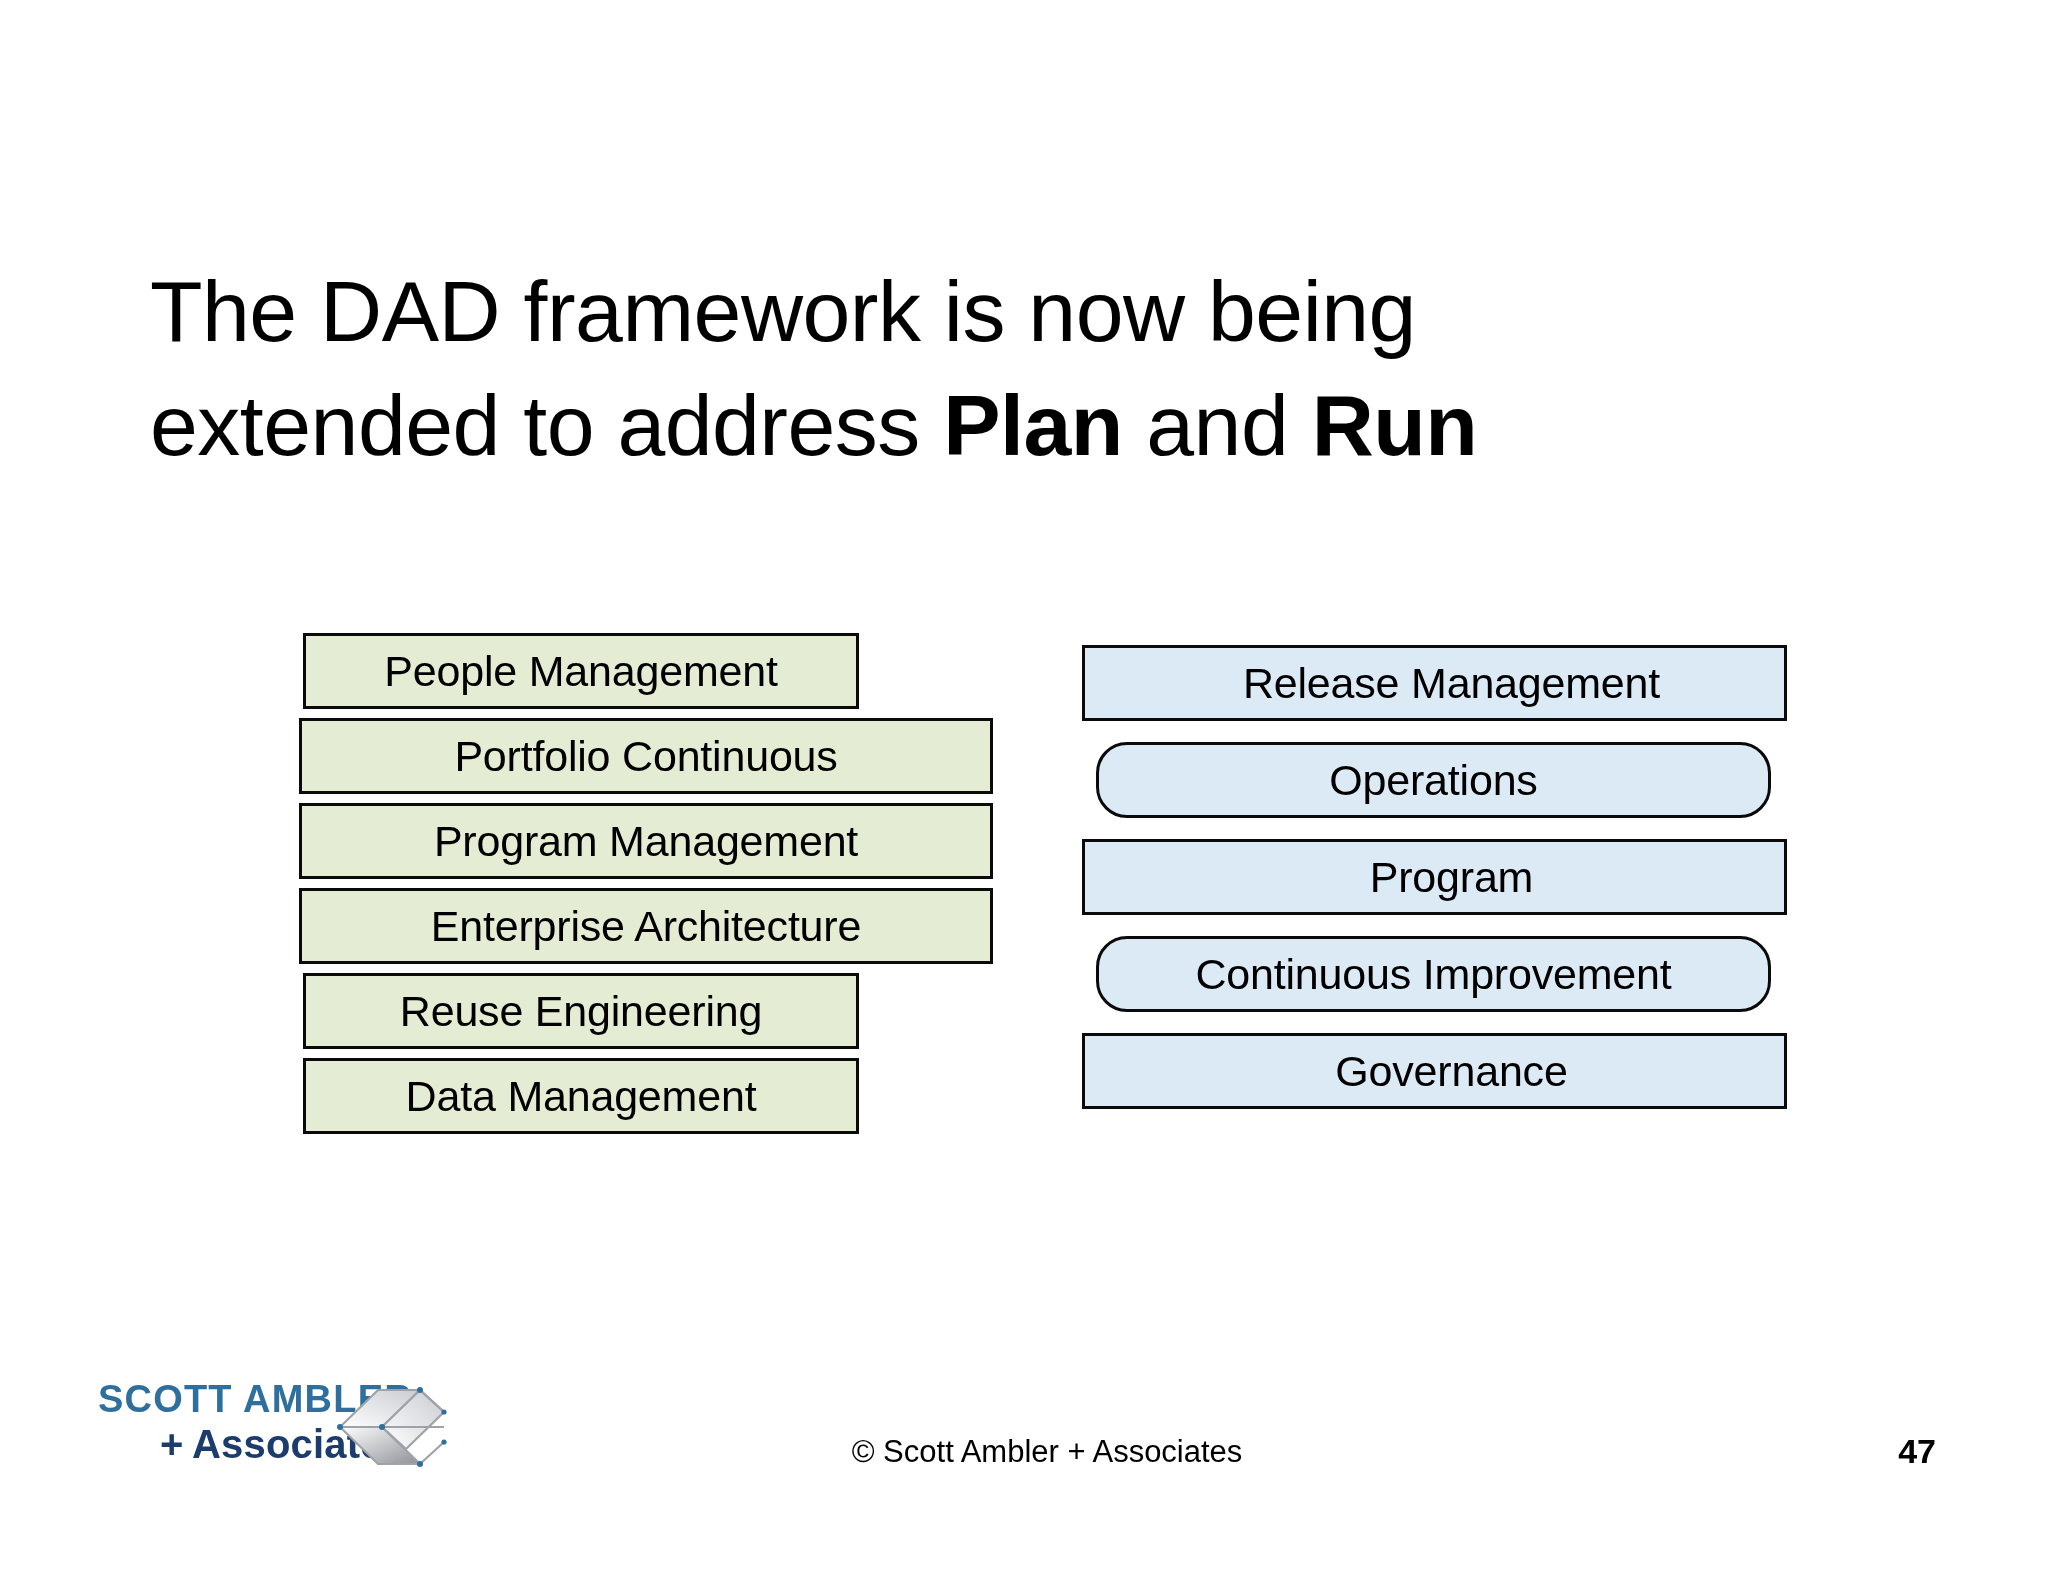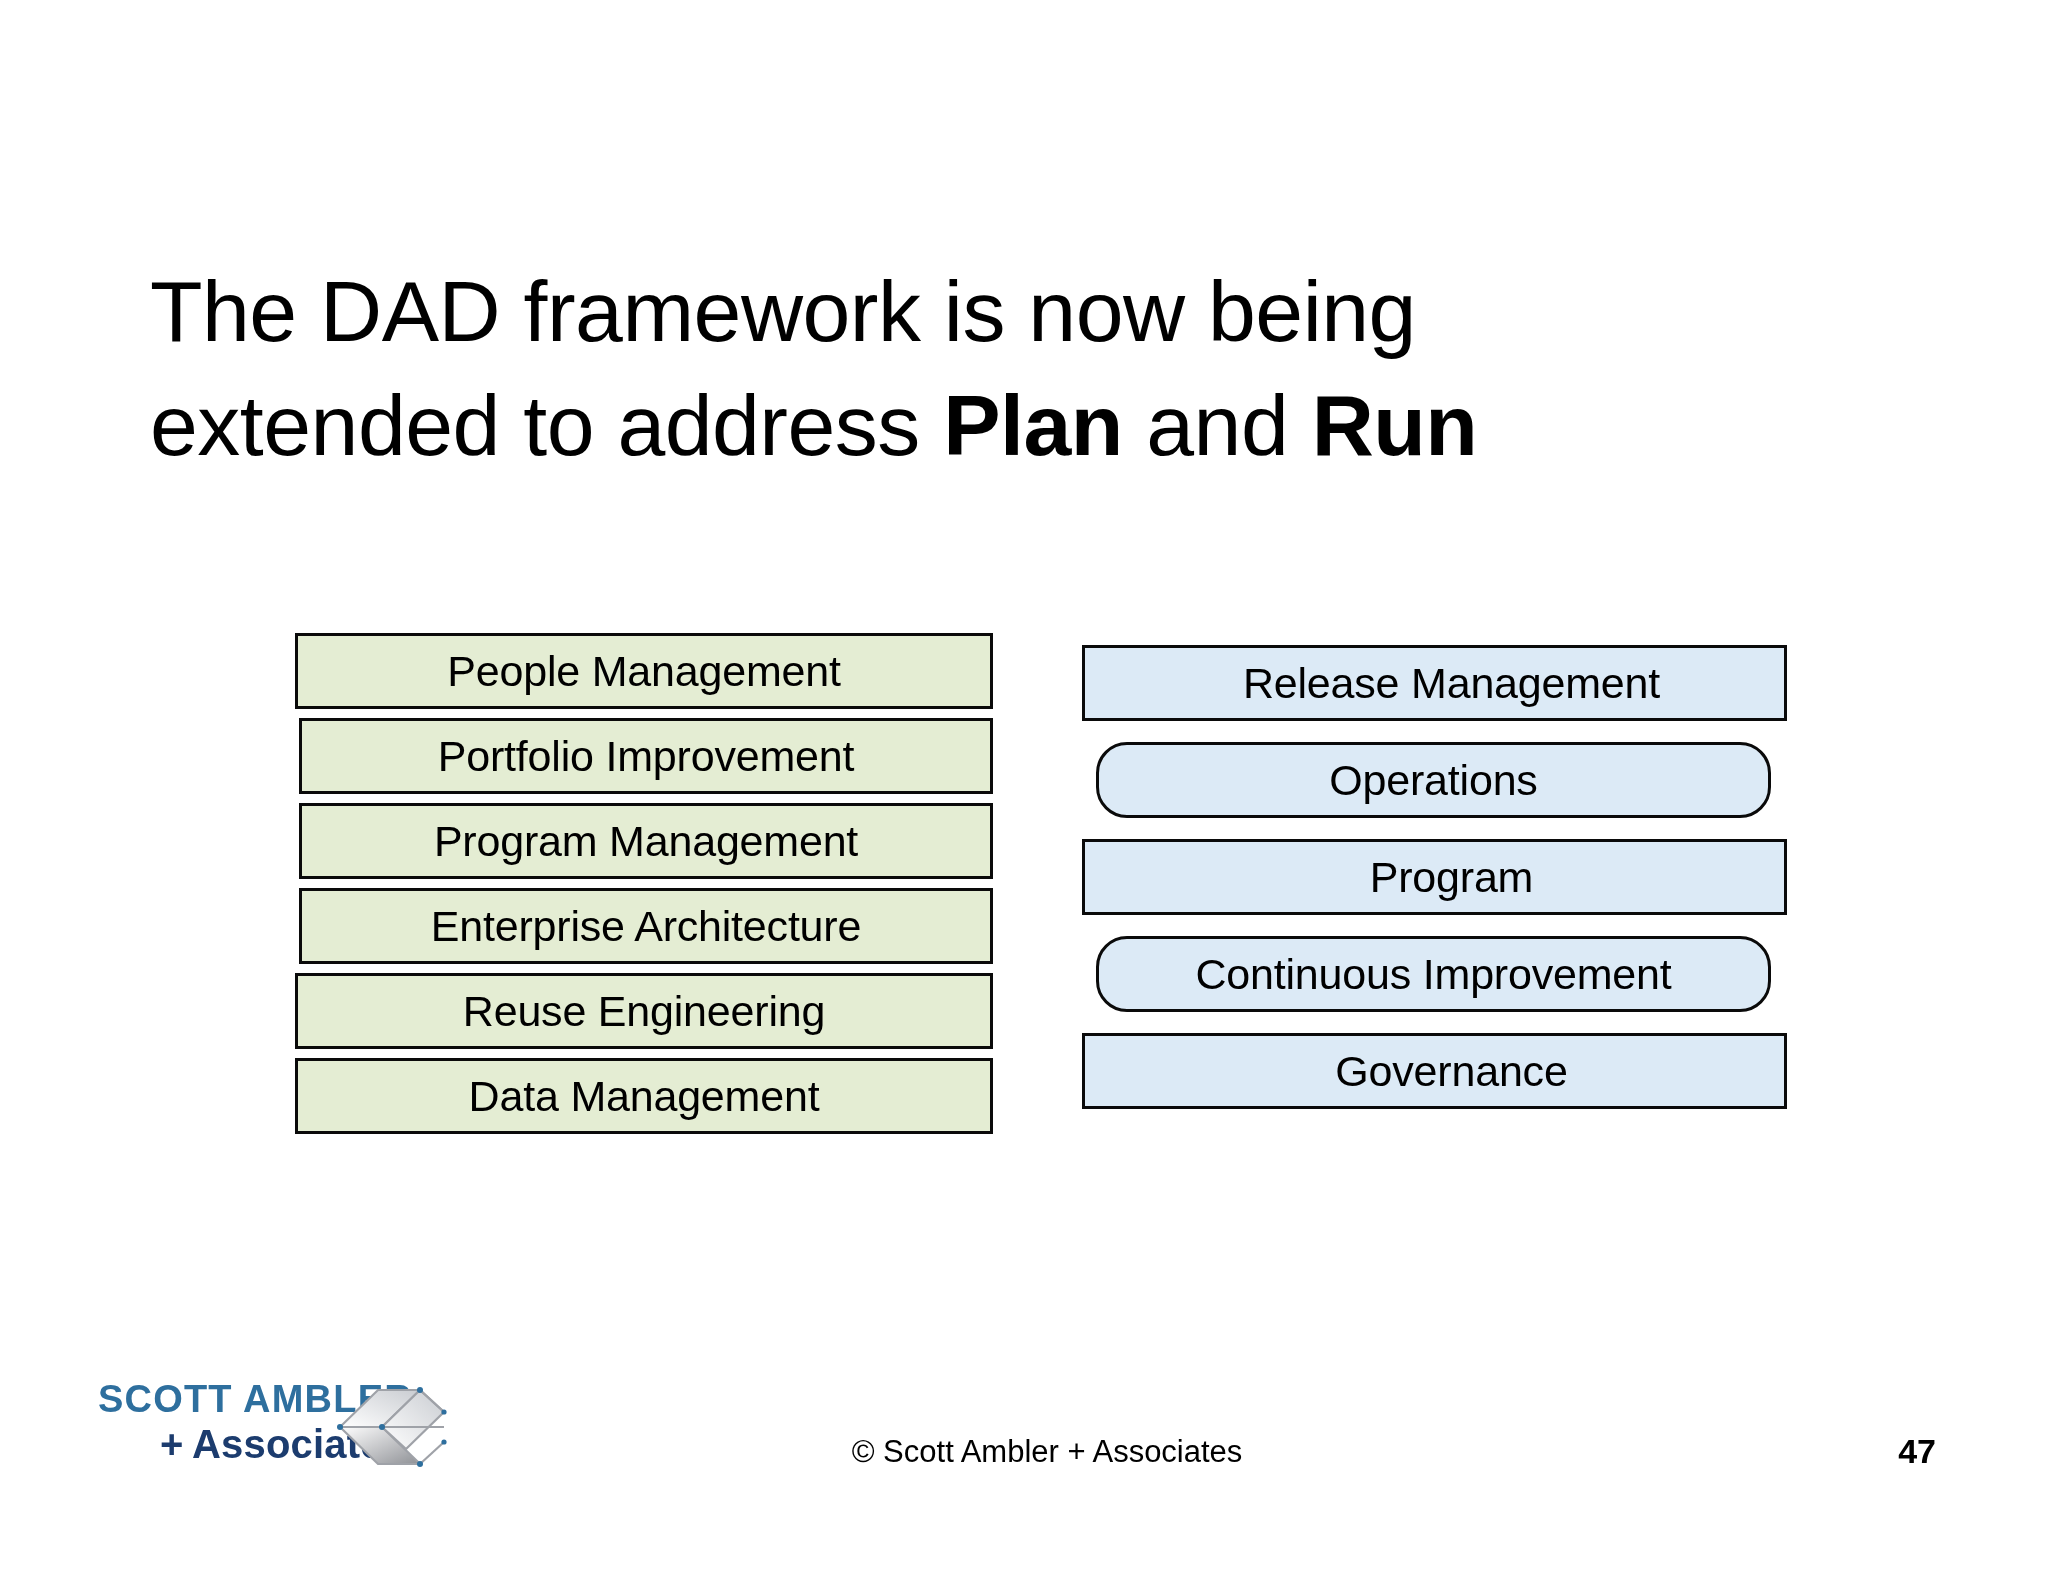--- a/index.html
+++ b/index.html
@@ -62,21 +62,21 @@
     font-weight: 400;
     letter-spacing: -0.2px;
     white-space: nowrap;
   }
   .col-plan .box { background: #e4edd3; margin-bottom: 9px; }
   .col-run  .box { background: #dceaf6; margin-bottom: 21px; }
   .col-plan .box:last-child,
   .col-run  .box:last-child { margin-bottom: 0; }
 
   
-  .col-plan .box.shift-a { margin-left: 0px;  width: 698px; align-items: center; }
+  .col-plan .box.shift-a { margin-left: 8px;  width: 556px; align-items: center; }
   .col-plan .box.shift-b { margin-left: 4px;  width: 694px; }
   .col-run  .box.shift-a { margin-left: 0px;  width: 705px; padding-left: 34px; }
   .col-run  .box.shift-b { margin-left: 14px;  width: 675px; border-radius: 31px; }
 
   
   .logo {
     position: absolute;
     left: 98px;
     top: 1378px;
     width: 400px;
@@ -156,21 +156,21 @@
     <div>
       <span>extended to address </span><span class="bold">Plan</span><span> and </span><span class="bold">Run</span>
     </div>
   </div>
 
   <div class="col col-plan">
     <div class="box shift-a">
       <span>People Management</span>
     </div>
     <div class="box shift-b">
-      <span>Portfolio Improvement</span>
+      <span>Portfolio Continuous</span>
     </div>
     <div class="box shift-b">
       <span>Program Management</span>
     </div>
     <div class="box shift-b">
       <span>Enterprise Architecture</span>
     </div>
     <div class="box shift-a">
       <span>Reuse Engineering</span>
     </div>

